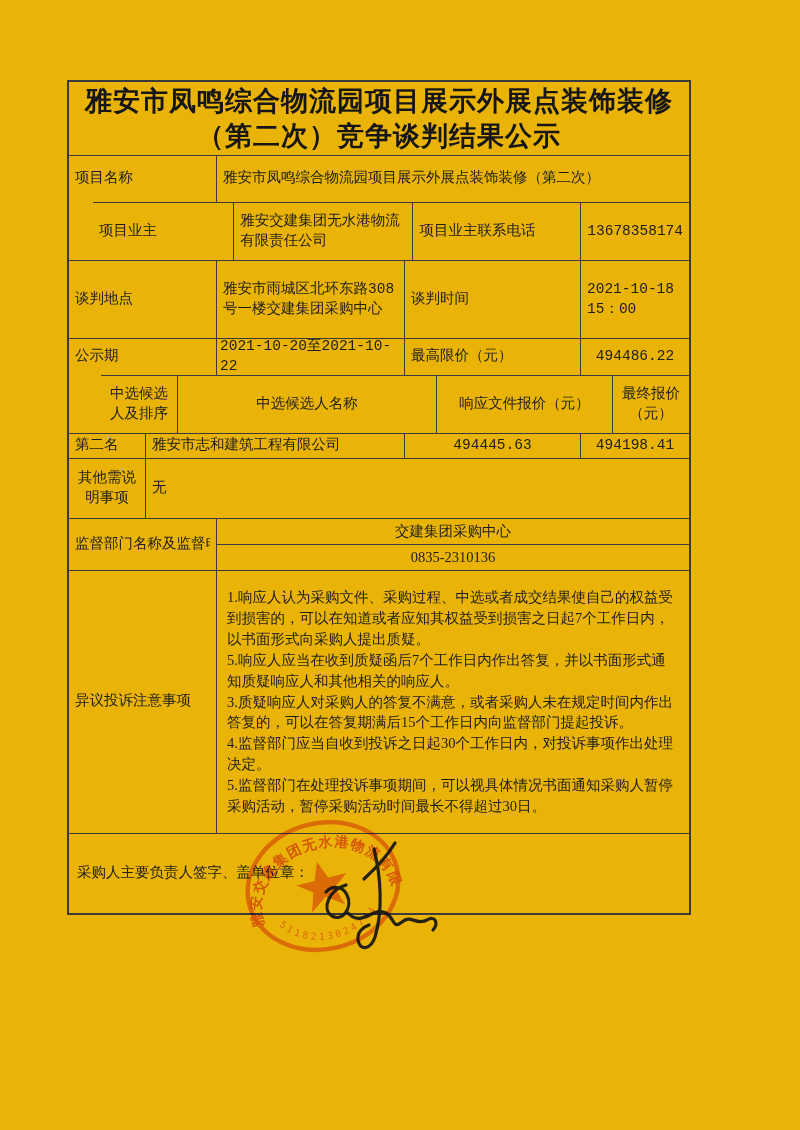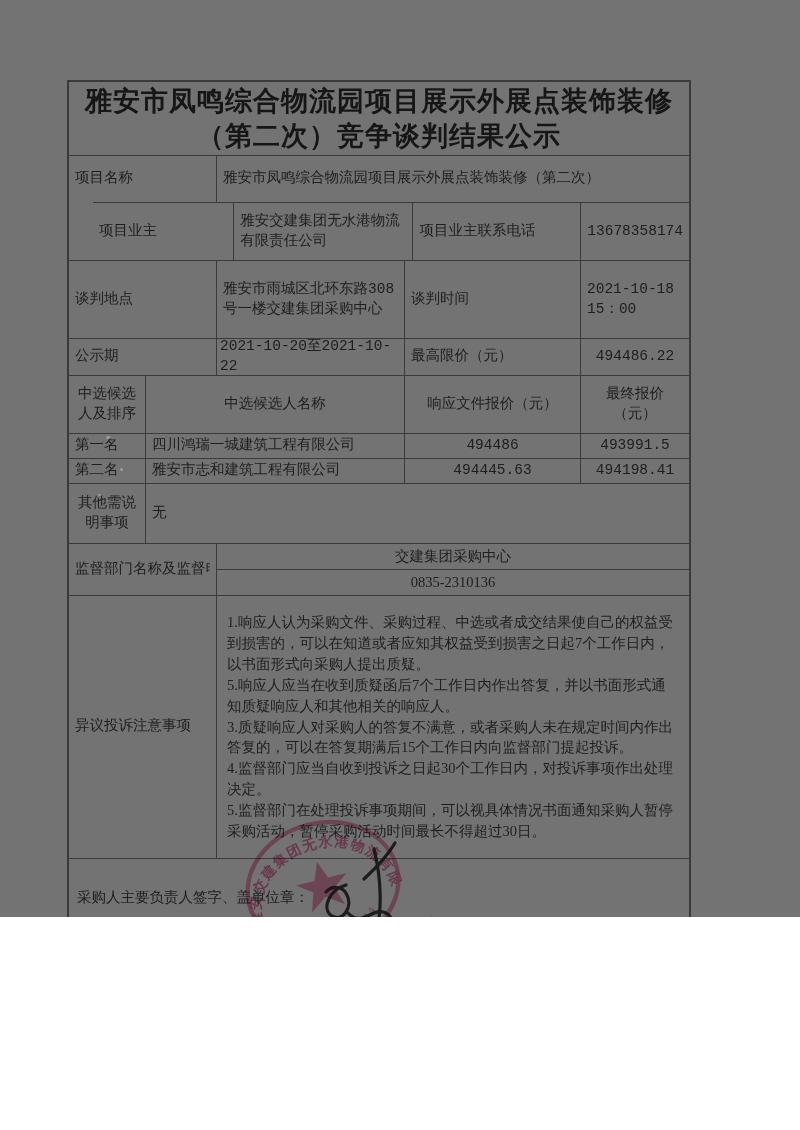--- a/index.html
+++ b/index.html
@@ -1,17 +1,17 @@
 <!DOCTYPE html>
 <html style="--seal-pink: #ec86ae; --seal-pink-deep: #e4649a; --ink: #141414; --line: #3a3a3a;"><head>
 <meta charset="utf-8">
 <style>
   html,body{margin:0;padding:0;background:#ffffff;}
   .page{
-    position:relative;width:800px;height:917px;background:#737373;
+    position:relative;width:800px;height:1130px;background:#eab308;
     font-family:"Liberation Serif","DejaVu Serif",serif;color:#1e1e1e;overflow:hidden;
   }
   .doc{
     position:absolute;left:67px;top:80px;width:624px;
     border:2px solid #3a3a3a;box-sizing:border-box;background:transparent;
   }
   .row{display:flex;align-items:stretch;border-top:1.5px solid #3a3a3a;box-sizing:border-box;}
   .row.first{border-top:none;}
   .cell{
     border-left:1.5px solid #3a3a3a;box-sizing:border-box;
@@ -26,21 +26,21 @@
   .w-c4{flex:1;}
   .w-rank{width:76px;}
   .w-name{width:259px;}
   .w-wide{flex:1;}
   .title-box{
     height:73px;display:flex;flex-direction:column;justify-content:center;align-items:center;
     font-family:"Liberation Sans","DejaVu Sans",sans-serif;font-weight:bold;
     font-size:27px;line-height:35px;letter-spacing:1px;text-align:center;color:#161616;
   }
   .h-r1{height:47px;} .h-r2{height:58px;margin-left:24px;} .h-r3{height:78px;} .h-r4{height:37px;}
-  .h-r5{height:58px;} .h-r6{height:25px;} .h-r7{height:25px;} .h-r8{height:60px;}
+  .h-r5{height:58px;margin-left:32px;} .h-r6{height:25px;} .h-r7{height:25px;} .h-r8{height:60px;}
   .h-r9{height:52px;} .h-r10{height:263px;} .h-r11{height:80px;}
   .clip1{white-space:nowrap;overflow:hidden;}
   .stackcol{display:flex;flex-direction:column;flex:1;border-left:1.5px solid #3a3a3a;box-sizing:border-box;}
   .subcell{flex:1;display:flex;align-items:center;justify-content:center;font-size:14.5px;box-sizing:border-box;}
   .subcell.top{border-bottom:1.5px solid #3a3a3a;}
   .para-cell{
     border-left:1.5px solid #3a3a3a;box-sizing:border-box;flex:1;
     display:flex;flex-direction:column;justify-content:center;
     padding:8px 10px;font-size:14.5px;line-height:1.44;
   }
@@ -95,26 +95,20 @@
       <div class="cell w-c4 center">494486.22</div>
     </div>
 
     <div class="row h-r5">
       <div class="cell nb w-rank center" style="padding:2px 8px;">中选候选人及排序</div>
       <div class="cell w-name center">中选候选人名称</div>
       <div class="cell w-c3 center">响应文件报价（元）</div>
       <div class="cell w-c4 center">最终报价（元）</div>
     </div>
 
-    <div class="row h-r6">
-      <div class="cell nb w-rank">第一名</div>
-      <div class="cell w-name">四川鸿瑞一城建筑工程有限公司</div>
-      <div class="cell w-c3 center">494486</div>
-      <div class="cell w-c4 center">493991.5</div>
-    </div>
 
     <div class="row h-r7">
       <div class="cell nb w-rank">第二名</div>
       <div class="cell w-name">雅安市志和建筑工程有限公司</div>
       <div class="cell w-c3 center">494445.63</div>
       <div class="cell w-c4 center">494198.41</div>
     </div>
 
     <div class="row h-r8">
       <div class="cell nb w-rank center" style="padding:2px 8px;">其他需说明事项</div>

